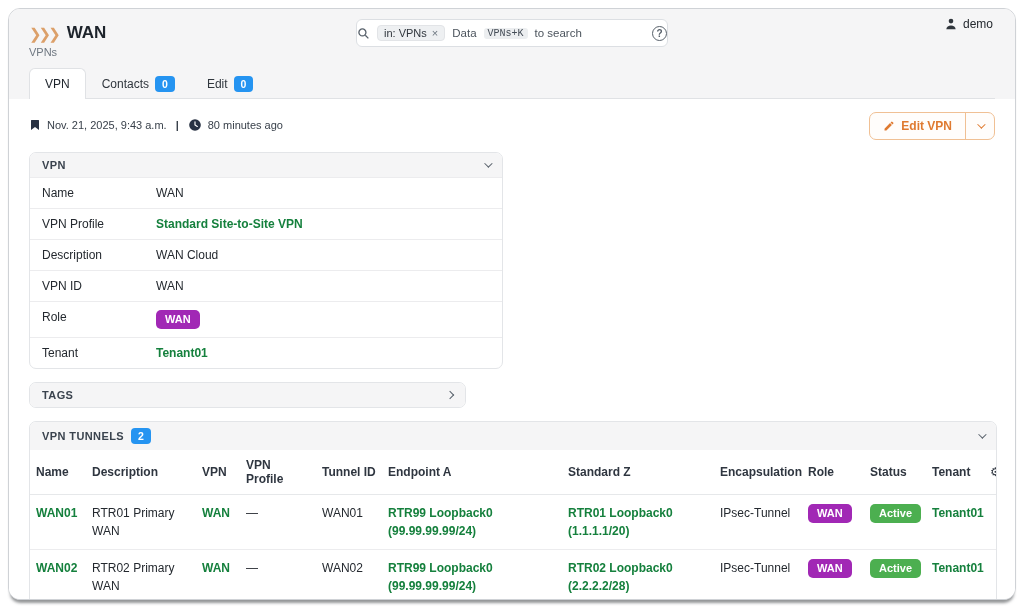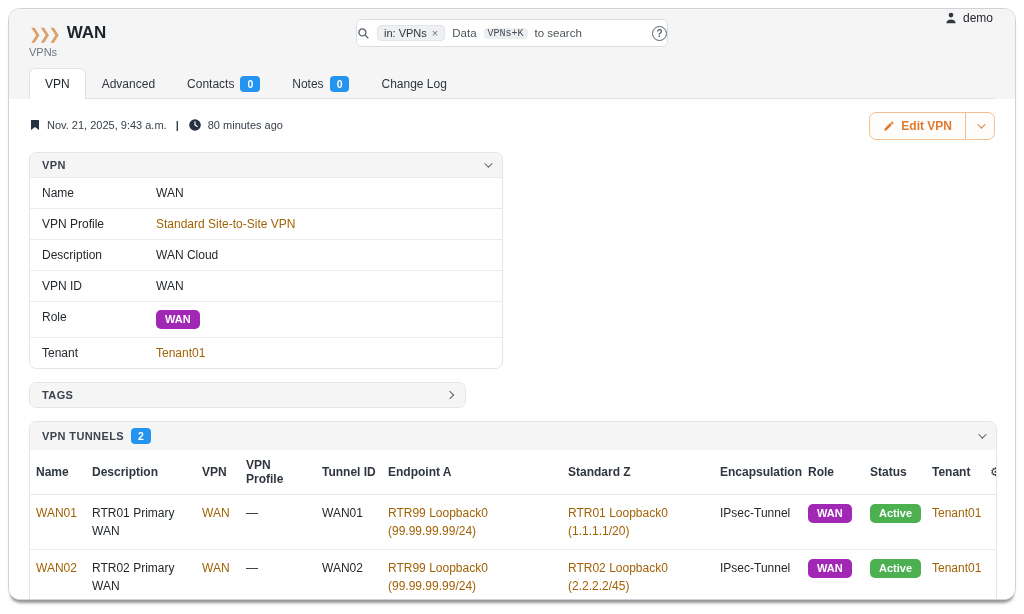--- a/index.html
+++ b/index.html
@@ -17,21 +17,21 @@
   .breadcrumb { font-size:11px; color:#6e7781; margin-top:3px; }
   .searchbar {
     position:absolute; left:50%; transform:translateX(-50%); top:10px;
     width:312px; height:28px; background:#fff; border:1px solid #dcdfe3; border-radius:6px;
     display:flex; align-items:center; padding:0 0; gap:7px; font-size:11.5px; color:#4c545d;
   }
   .scope-chip { background:#eef0f2; border:1px solid #e2e4e7; border-radius:4px; padding:1px 6px; display:flex; gap:5px; align-items:center; font-size:11px; color:#30363d;}
   .chip-x { color:#6e7781; font-size:11px; cursor:pointer; }
   .kbd { background:#eceef0; border-radius:3px; padding:0 4px; font-family:"Liberation Mono","DejaVu Sans Mono",monospace; font-size:10px; color:#444c56; }
   .help-circle { margin-left:auto; width:15px; height:15px; border:1.4px solid #57606a; border-radius:50%; font-size:10px; font-weight:700; color:#57606a; display:flex; align-items:center; justify-content:center; }
-  .user-box { position:absolute; right:22px; top:2px; display:flex; align-items:center; gap:5px; font-size:12px; color:#24292f; }
+  .user-box { position:absolute; right:22px; top:8px; display:flex; align-items:center; gap:5px; font-size:12px; color:#24292f; }
   
   .tabs { display:flex; margin-top:10px; border-bottom:1px solid #e0e2e5; }
   .tab { display:flex; align-items:center; gap:6px; padding:7px 15px; font-size:12px; color:#30363d; cursor:pointer; border:1px solid transparent; border-bottom:none; border-radius:6px 6px 0 0; margin-bottom:-1px; }
   .tab.active { background:#ffffff; border-color:#e0e2e5; color:#1d232b; }
   .count-badge { background:#2594f1; color:#fff; font-size:10.5px; font-weight:700; border-radius:4px; padding:1px 7px; line-height:1.35; }
   
   .content { background:#ffffff; flex:1; padding:13px 20px 0 20px; overflow:hidden; }
   .meta-row { display:flex; align-items:flex-start; justify-content:space-between; }
   .meta-left { display:flex; align-items:center; gap:6px; font-size:11px; color:#39414b; padding-top:6px; }
   .meta-sep { color:#39414b; font-weight:600; margin:0 3px; }
@@ -43,21 +43,21 @@
   .chev.down { transform:rotate(45deg) translateY(-2px); }
   .chev.right { transform:rotate(-45deg); }
   
   .panel { border:1px solid #e3e5e8; border-radius:7px; background:#fff; overflow:hidden; }
   .panel-head { background:#f5f5f6; padding:6px 12px; display:flex; align-items:center; justify-content:space-between; font-size:11px; font-weight:700; letter-spacing:.4px; color:#3a434e; cursor:pointer; }
   .panel-head .chev { color:#57606a; }
   .vpn-panel { width:474px; margin-top:12px; }
   .kv-row { display:flex; border-top:1px solid #ececee; font-size:12px; }
   .kv-label { width:120px; padding:8px 12px; color:#24292f; flex:0 0 auto; }
   .kv-value { padding:8px 6px; color:#24292f; }
-  a.link { color:#a16207; text-decoration:none; cursor:pointer; }
+  a.link { color:#15803d; text-decoration:none; cursor:pointer;font-weight:bold; }
   .badge { display:inline-block; color:#fff; font-size:11px; font-weight:700; border-radius:5px; padding:2px 9px; line-height:1.35; }
   .badge.purple { background:#a128b5; }
   .badge.green { background:#4caf50; }
   .tags-panel { width:437px; margin-top:13px; }
   
   .tunnels-panel { width:968px; margin-top:13px; }
   table.tunnels { width:100%; border-collapse:collapse; table-layout:fixed; font-size:12px; }
   table.tunnels th { text-align:left; font-weight:700; color:#2f3640; padding:8px 6px; border-bottom:1px solid #e6e8ea; font-size:12px; }
   table.tunnels td { padding:9px 6px; vertical-align:top; border-bottom:1px solid #ececee; color:#24292f; line-height:1.5; }
   .gear { color:#2f3640; font-size:15px; text-align:right; cursor:pointer; }
@@ -96,32 +96,26 @@
           <path d="M4 21c0-4.2 3.8-6.5 8-6.5s8 2.3 8 6.5z"></path>
         </svg>
       <span>demo</span>
     </div>
 
     <div class="tabs">
       <div class="tab active">
           <span>VPN</span>
         </div>
       <div class="tab">
-          <span>Advanced</span>
-        </div>
-      <div class="tab">
           <span>Contacts</span>
           <span class="count-badge">0</span>
         </div>
       <div class="tab">
-          <span>Notes</span>
+          <span>Edit</span>
           <span class="count-badge">0</span>
-        </div>
-      <div class="tab">
-          <span>Change Log</span>
         </div>
     </div>
   </div>
 
   <div class="content">
 
     <div class="meta-row">
       <div class="meta-left">
         <svg class="icon-svg" width="12" height="14" viewBox="0 0 24 24" fill="#273142">
             <path d="M5 2h14a1 1 0 0 1 1 1v19l-8-6.2L4 22V3a1 1 0 0 1 1-1z"></path>
@@ -241,21 +235,21 @@
             <td><a class="link">Tenant01</a></td>
             <td></td>
           </tr>
           <tr>
             <td><a class="link">WAN02</a></td>
             <td>RTR02 Primary WAN</td>
             <td><a class="link">WAN</a></td>
             <td>—</td>
             <td>WAN02</td>
             <td><a class="link"><span>RTR99 Loopback0</span><br><span>(99.99.99.99/24)</span></a></td>
-            <td><a class="link"><span>RTR02 Loopback0</span><br><span>(2.2.2.2/45)</span></a></td>
+            <td><a class="link"><span>RTR02 Loopback0</span><br><span>(2.2.2.2/28)</span></a></td>
             <td>IPsec-Tunnel</td>
             <td><span class="badge purple">WAN</span></td>
             <td><span class="badge green">Active</span></td>
             <td><a class="link">Tenant01</a></td>
             <td></td>
           </tr>
         </tbody>
       </table>
 
     </div>

